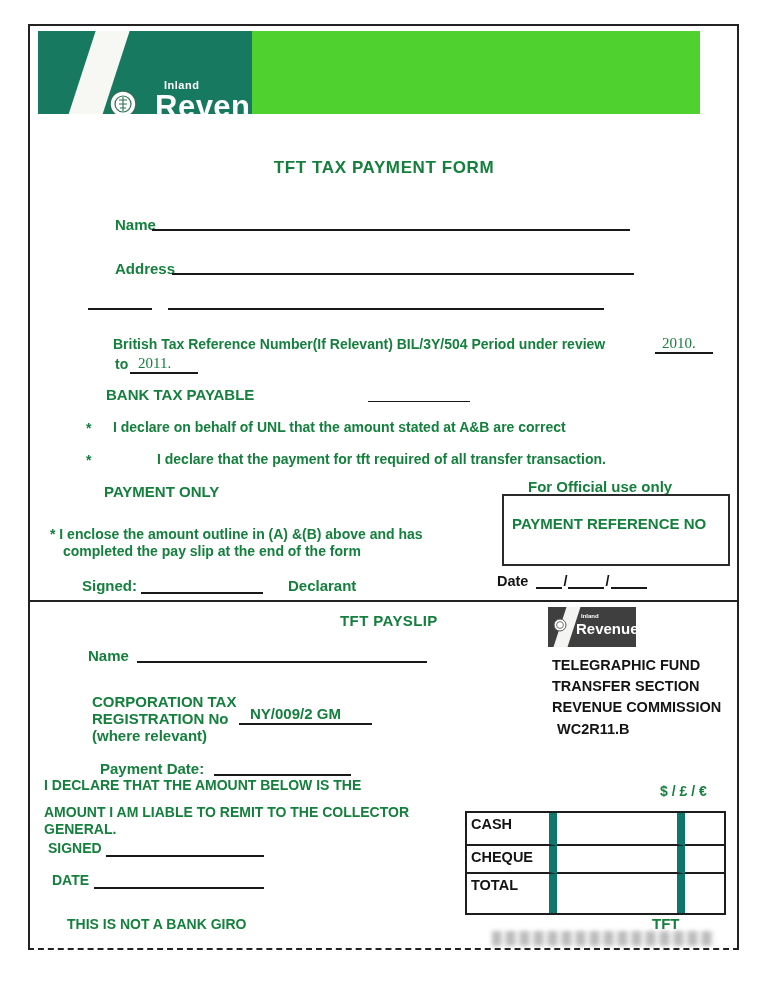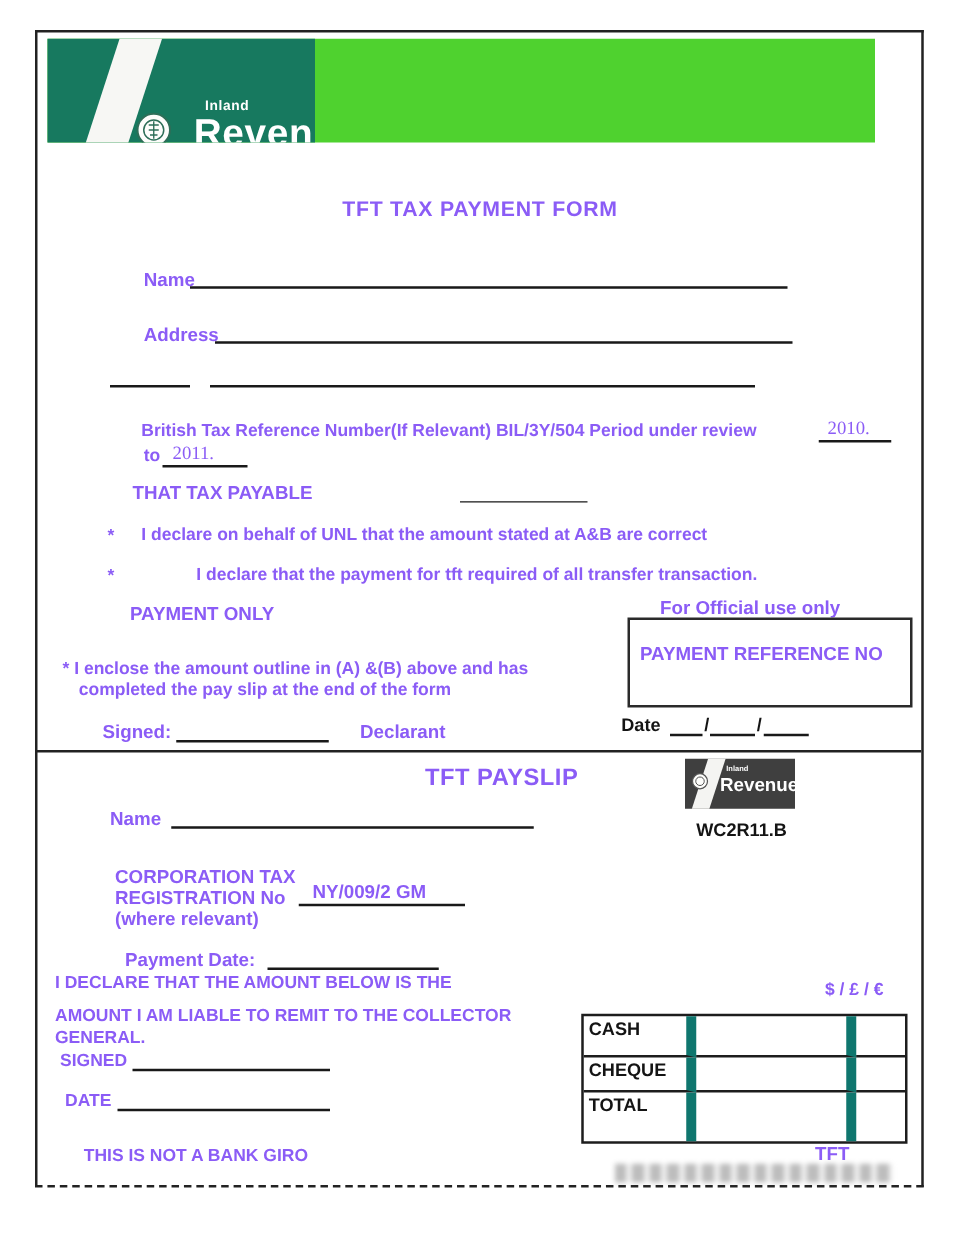--- a/index.html
+++ b/index.html
@@ -1,21 +1,21 @@
 <!DOCTYPE html>
 <html><head>
 <meta charset="utf-8">
 <style>
   html,body{margin:0;padding:0;}
   body{
     width:772px;height:1000px;position:relative;background:#ffffff;
     font-family:"Liberation Sans", sans-serif;color:#141414;overflow:hidden;
   }
   .abs{position:absolute;}
-  .lbl{position:absolute;font-weight:bold;font-size:14px;white-space:nowrap;color:#8b5cf6;}
+  .lbl{position:absolute;font-weight:bold;font-size:14px;white-space:nowrap;color:#15803d;}
   .lbl-lg{font-size:15px;}
   .serif{font-family:"Liberation Serif", serif;font-weight:normal;font-size:15px;}
   .line{position:absolute;border-bottom:2px solid #191919;height:0;}
   
   .frame{position:absolute;left:28px;top:24px;width:707px;height:922px;
          border:2px solid #222;border-bottom:2px dashed #222;}
   .divider{position:absolute;left:28px;top:600px;width:709px;height:2px;background:#222;}
   
   .banner{position:absolute;left:38px;top:31px;width:662px;height:83px;background:#4fd22f;}
   .banner-dark{position:absolute;left:0;top:0;width:214px;height:83px;background:#17795f;overflow:hidden;}
@@ -82,21 +82,21 @@
 <div class="line" style="left:168px;top:308px;width:436px;"></div>
 
 <div class="lbl" style="left:113px;top:336px;">British Tax Reference Number(If Relevant) BIL/3Y/504 Period under review</div>
 <div class="lbl serif" style="left:662px;top:335px;">2010.</div>
 <div class="line" style="left:655px;top:352px;width:58px;"></div>
 
 <div class="lbl" style="left:115px;top:356px;">to</div>
 <div class="lbl serif" style="left:138px;top:355px;">2011.</div>
 <div class="line" style="left:130px;top:372px;width:68px;"></div>
 
-<div class="lbl lbl-lg" style="left:106px;top:386px;">THAT TAX PAYABLE</div>
+<div class="lbl lbl-lg" style="left:106px;top:386px;">BANK TAX PAYABLE</div>
 <div class="line" style="left:368px;top:401px;width:102px;border-bottom-width:1.5px;"></div>
 
 <div class="lbl" style="left:86px;top:420px;">*</div>
 <div class="lbl" style="left:113px;top:419px;">I declare on behalf of UNL that the amount stated at A&amp;B are correct</div>
 
 <div class="lbl" style="left:86px;top:452px;">*</div>
 <div class="lbl" style="left:113px;top:451px;padding-left:44px;">I declare that the payment for tft required of all transfer transaction.</div>
 
 <div class="lbl lbl-lg" style="left:104px;top:483px;">PAYMENT ONLY</div>
 <div class="lbl lbl-lg" style="left:528px;top:478px;">For Official use only</div>
@@ -115,38 +115,41 @@
 <div class="date-row">
   <span>Date</span>
   <span style="width:8px;"></span>
   <span class="date-seg" style="width:26px;"></span>
   <span class="date-sep">/</span>
   <span class="date-seg" style="width:36px;"></span>
   <span class="date-sep">/</span>
   <span class="date-seg" style="width:36px;"></span>
 </div>
 
-<div class="lbl" style="left:340px;top:612px;font-size:19px;letter-spacing:.4px;">TFT PAYSLIP</div>
+<div class="lbl" style="left:340px;top:612px;font-size:15px;letter-spacing:.4px;">TFT PAYSLIP</div>
 
 <div class="mini-logo">
   <div class="mini-stripe"></div>
   <span class="abs" style="left:5px;top:11px;">
     <svg width="14" height="14" viewBox="0 0 14 14">
       <circle cx="7" cy="7" r="6" fill="#fdfdfb" stroke="#555" stroke-width="1"></circle>
       <circle cx="7" cy="7" r="3.4" fill="none" stroke="#555" stroke-width=".8"></circle>
     </svg>
   </span>
   <span class="mini-brand-small">Inland</span>
   <span class="mini-brand-large">Revenue</span>
 </div>
 
 <div class="lbl lbl-lg" style="left:88px;top:647px;">Name</div>
 <div class="line" style="left:137px;top:661px;width:290px;"></div>
 
 <div class="recipient">
+  <div class="indent">TELEGRAPHIC FUND</div>
+  <div class="indent">TRANSFER SECTION</div>
+  <div class="indent">REVENUE COMMISSION</div>
   <div class="indent" style="padding-left:52px;">WC2R11.B</div>
 </div>
 
 <div class="lbl lbl-lg" style="left:92px;top:693px;">CORPORATION TAX</div>
 <div class="lbl lbl-lg" style="left:92px;top:710px;text-align:center;">REGISTRATION No</div>
 <div class="lbl lbl-lg" style="left:250px;top:705px;">NY/009/2 GM</div>
 <div class="line" style="left:239px;top:723px;width:133px;"></div>
 <div class="lbl lbl-lg" style="left:92px;top:727px;">(where relevant)</div>
 
 <div class="lbl lbl-lg" style="left:100px;top:760px;">Payment Date:</div>

